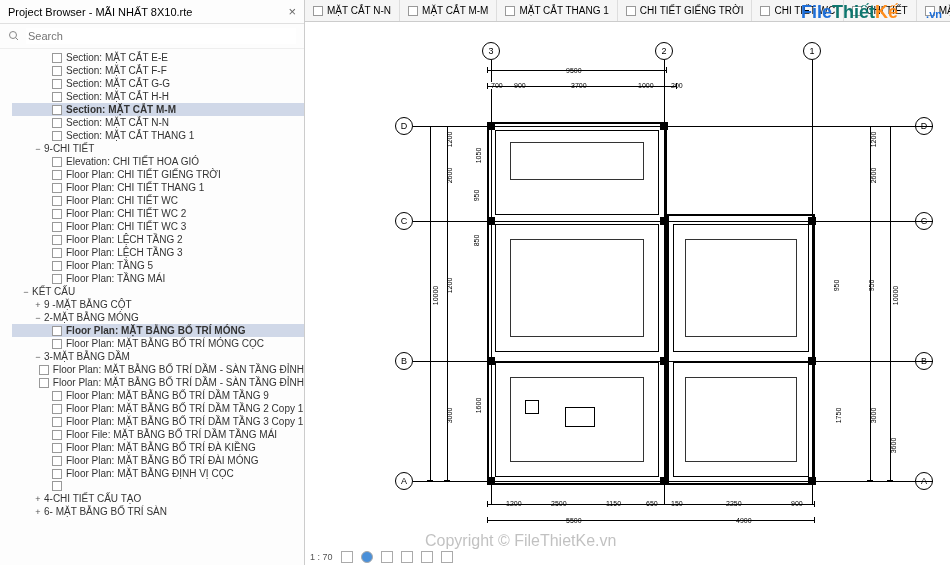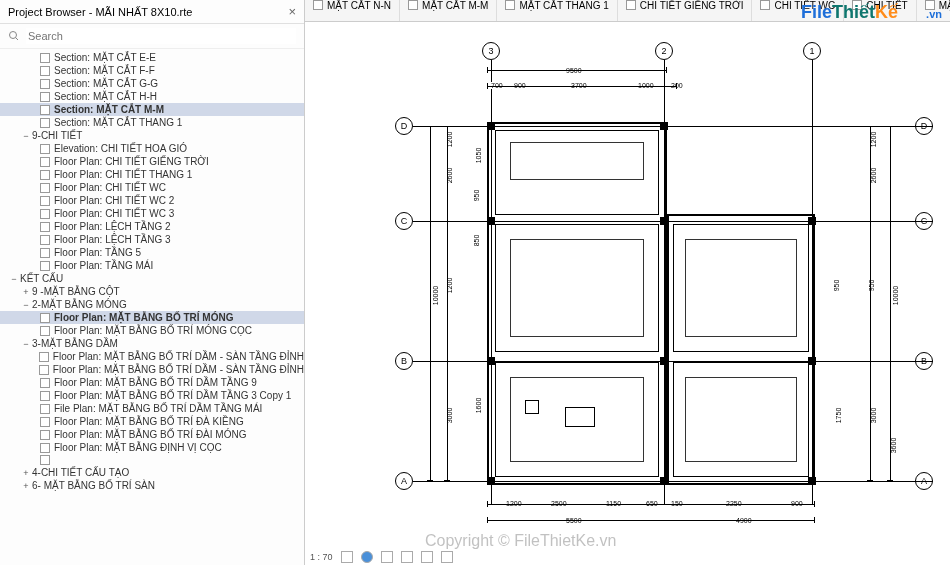--- a/index.html
+++ b/index.html
@@ -10,34 +10,34 @@
     
     .sidebar { width: 305px; height: 100%; border-right: 1px solid #ccc; background: #fdfdfd; display: flex; flex-direction: column; }
     .sidebar-header { display: flex; align-items: center; padding: 4px 8px; border-bottom: 1px solid #e0e0e0; font-size: 11px; }
     .sidebar-header .close-x { margin-left: auto; cursor: pointer; color: #666; font-size: 13px; }
     
     .search-box { display: flex; align-items: center; padding: 4px 8px; border-bottom: 1px solid #eee; }
     .search-box input { flex: 1; border: none; outline: none; font-size: 11px; color: #888; padding: 2px; }
     .search-icon { width: 12px; height: 12px; margin-right: 6px; color: #888; }
     
     .tree { flex: 1; overflow-y: auto; font-size: 10px; color: #333; padding: 2px 0; }
-    .tree-item { display: flex; align-items: center; padding: 1px 0; white-space: nowrap; cursor: pointer; }
+    .tree-item { display: flex; align-items: center; padding: 1px 0; white-space: nowrap; cursor: pointer; margin-left: 12px; }
     .tree-item.selected { background: #d0d8e8; font-weight: bold; }
     .tree-item .indent { display: inline-block; }
     .tree-item .toggle { width: 12px; text-align: center; color: #555; font-size: 9px; }
     .tree-item .icon-box { width: 10px; height: 10px; border: 1px solid #999; margin-right: 4px; background: #fff; flex-shrink: 0; }
     .tree-item .label { }
     .tree-group { font-weight: normal; }
     
     
     .main { flex: 1; display: flex; flex-direction: column; position: relative; }
     
     
     .tabs { display: flex; height: 22px; border-bottom: 1px solid #ccc; background: #f5f5f5; font-size: 10px; overflow: hidden; }
-    .tab { display: flex; padding: 0 8px; border-right: 1px solid #ddd; cursor: pointer; white-space: nowrap; }
+    .tab { display: flex; align-items: center; padding: 0 8px; border-right: 1px solid #ddd; cursor: pointer; white-space: nowrap; }
     .tab .tab-icon { width: 10px; height: 10px; border: 1px solid #999; margin-right: 4px; background: #fff; }
     
     
     .canvas { flex: 1; position: relative; background: #fff; overflow: hidden; }
     .drawing { position: absolute; left: 70px; top: 20px; width: 530px; height: 500px; }
     
     
     .grid-bubble { position: absolute; width: 18px; height: 18px; border: 1px solid #000; border-radius: 50%; background: #fff; font-size: 9px; display: flex; align-items: center; justify-content: center; }
     .grid-line-v { position: absolute; width: 1px; background: #000; }
     .grid-line-h { position: absolute; height: 1px; background: #000; }
@@ -108,20 +108,25 @@
             <span class="label">Section: MẶT CẮT H-H</span>
           </div>
           <div class="tree-item selected">
             <span class="indent" style="width:40px"></span>
             <span class="icon-box"></span>
             <span class="label">Section: MẶT CẮT M-M</span>
           </div>
           <div class="tree-item">
             <span class="indent" style="width:40px"></span>
             <span class="icon-box"></span>
+            <span class="label">Section: MẶT CẮT N-N</span>
+          </div>
+          <div class="tree-item">
+            <span class="indent" style="width:40px"></span>
+            <span class="icon-box"></span>
             <span class="label">Section: MẶT CẮT THANG 1</span>
           </div>
         </div>
 
       <div class="tree-item tree-group">
           <span class="indent" style="width:20px"></span>
           <span class="toggle">−</span>
           <span class="label">9-CHI TIẾT</span>
         </div>
       <div id="chitiet-container">
@@ -221,26 +226,31 @@
             <span class="label">Floor Plan: MẶT BẰNG BỐ TRÍ DẦM - SÀN TẦNG ĐỈNH</span>
           </div>
           <div class="tree-item">
             <span class="indent" style="width:40px"></span>
             <span class="icon-box"></span>
             <span class="label">Floor Plan: MẶT BẰNG BỐ TRÍ DẦM TẦNG 9</span>
           </div>
           <div class="tree-item">
             <span class="indent" style="width:40px"></span>
             <span class="icon-box"></span>
+            <span class="label">Floor Plan: MẶT BẰNG BỐ TRÍ DẦM TẦNG 2 Copy 1</span>
+          </div>
+          <div class="tree-item">
+            <span class="indent" style="width:40px"></span>
+            <span class="icon-box"></span>
             <span class="label">Floor Plan: MẶT BẰNG BỐ TRÍ DẦM TẦNG 3 Copy 1</span>
           </div>
           <div class="tree-item">
             <span class="indent" style="width:40px"></span>
             <span class="icon-box"></span>
-            <span class="label">File Plan: MẶT BẰNG BỐ TRÍ DẦM TẦNG MÁI</span>
+            <span class="label">Floor File: MẶT BẰNG BỐ TRÍ DẦM TẦNG MÁI</span>
           </div>
           <div class="tree-item">
             <span class="indent" style="width:40px"></span>
             <span class="icon-box"></span>
             <span class="label">Floor Plan: MẶT BẰNG BỐ TRÍ ĐÀ KIỀNG</span>
           </div>
           <div class="tree-item">
             <span class="indent" style="width:40px"></span>
             <span class="icon-box"></span>
             <span class="label">Floor Plan: MẶT BẰNG BỐ TRÍ ĐÀI MÓNG</span>

